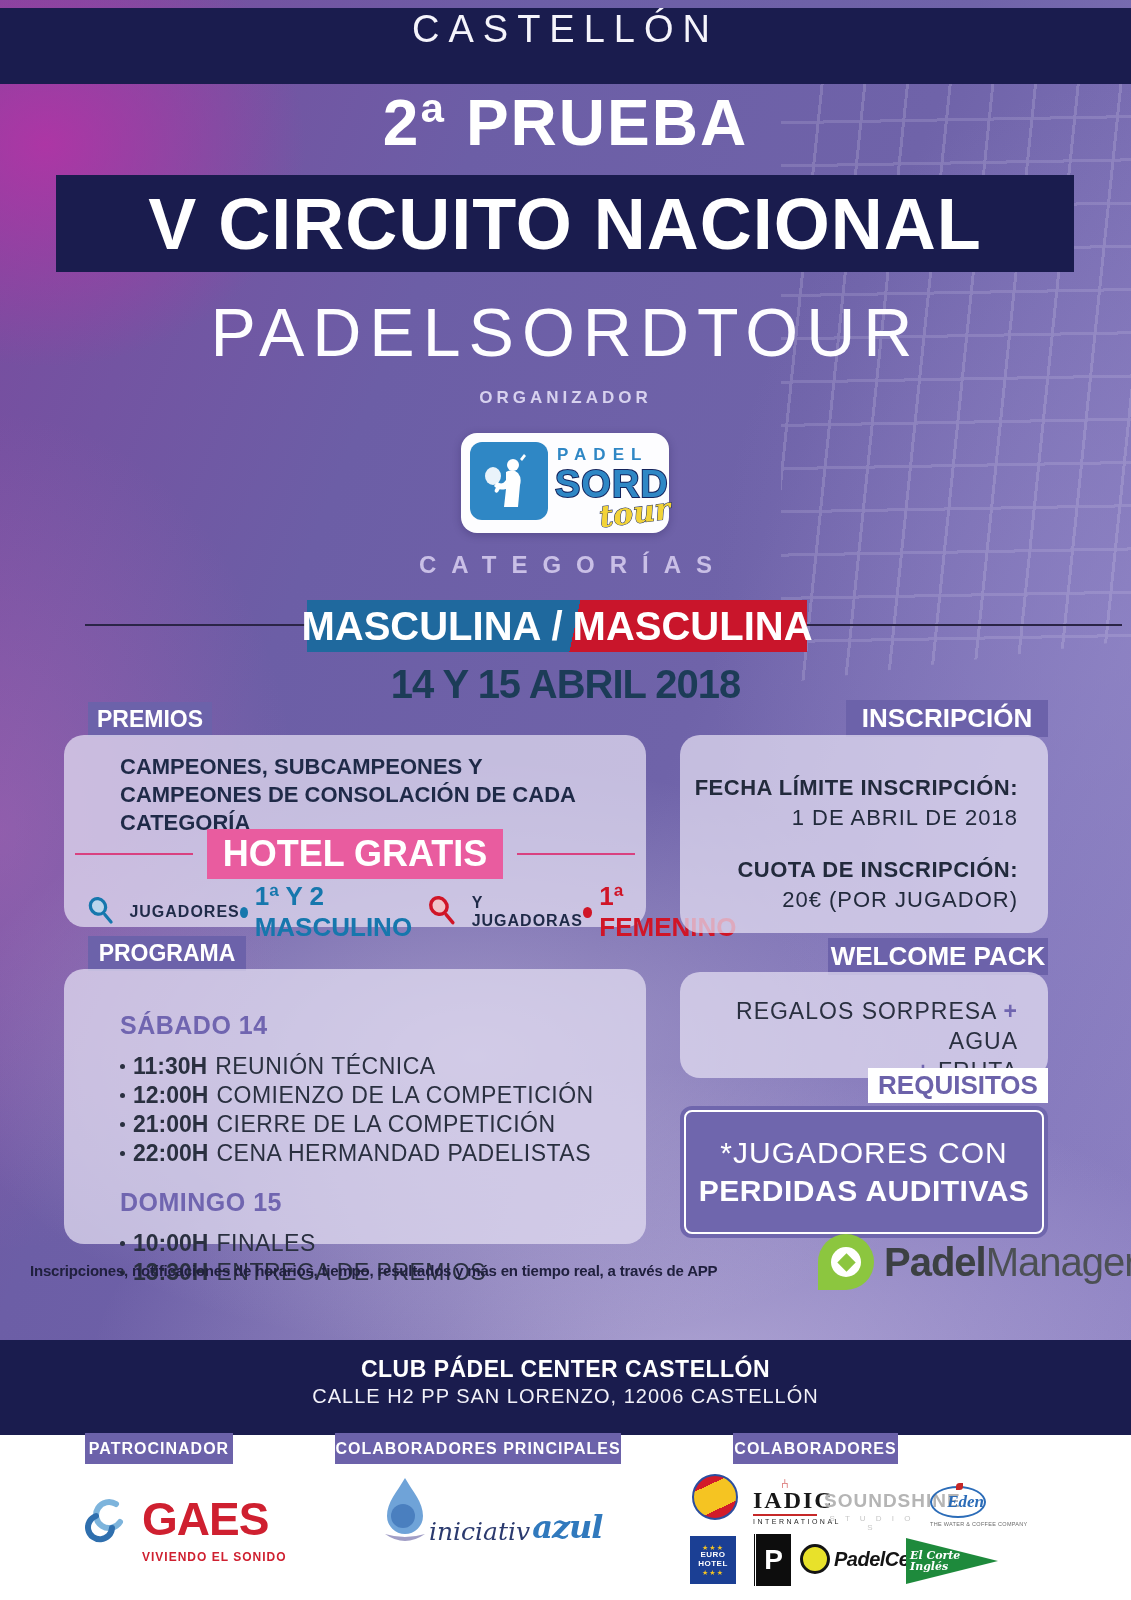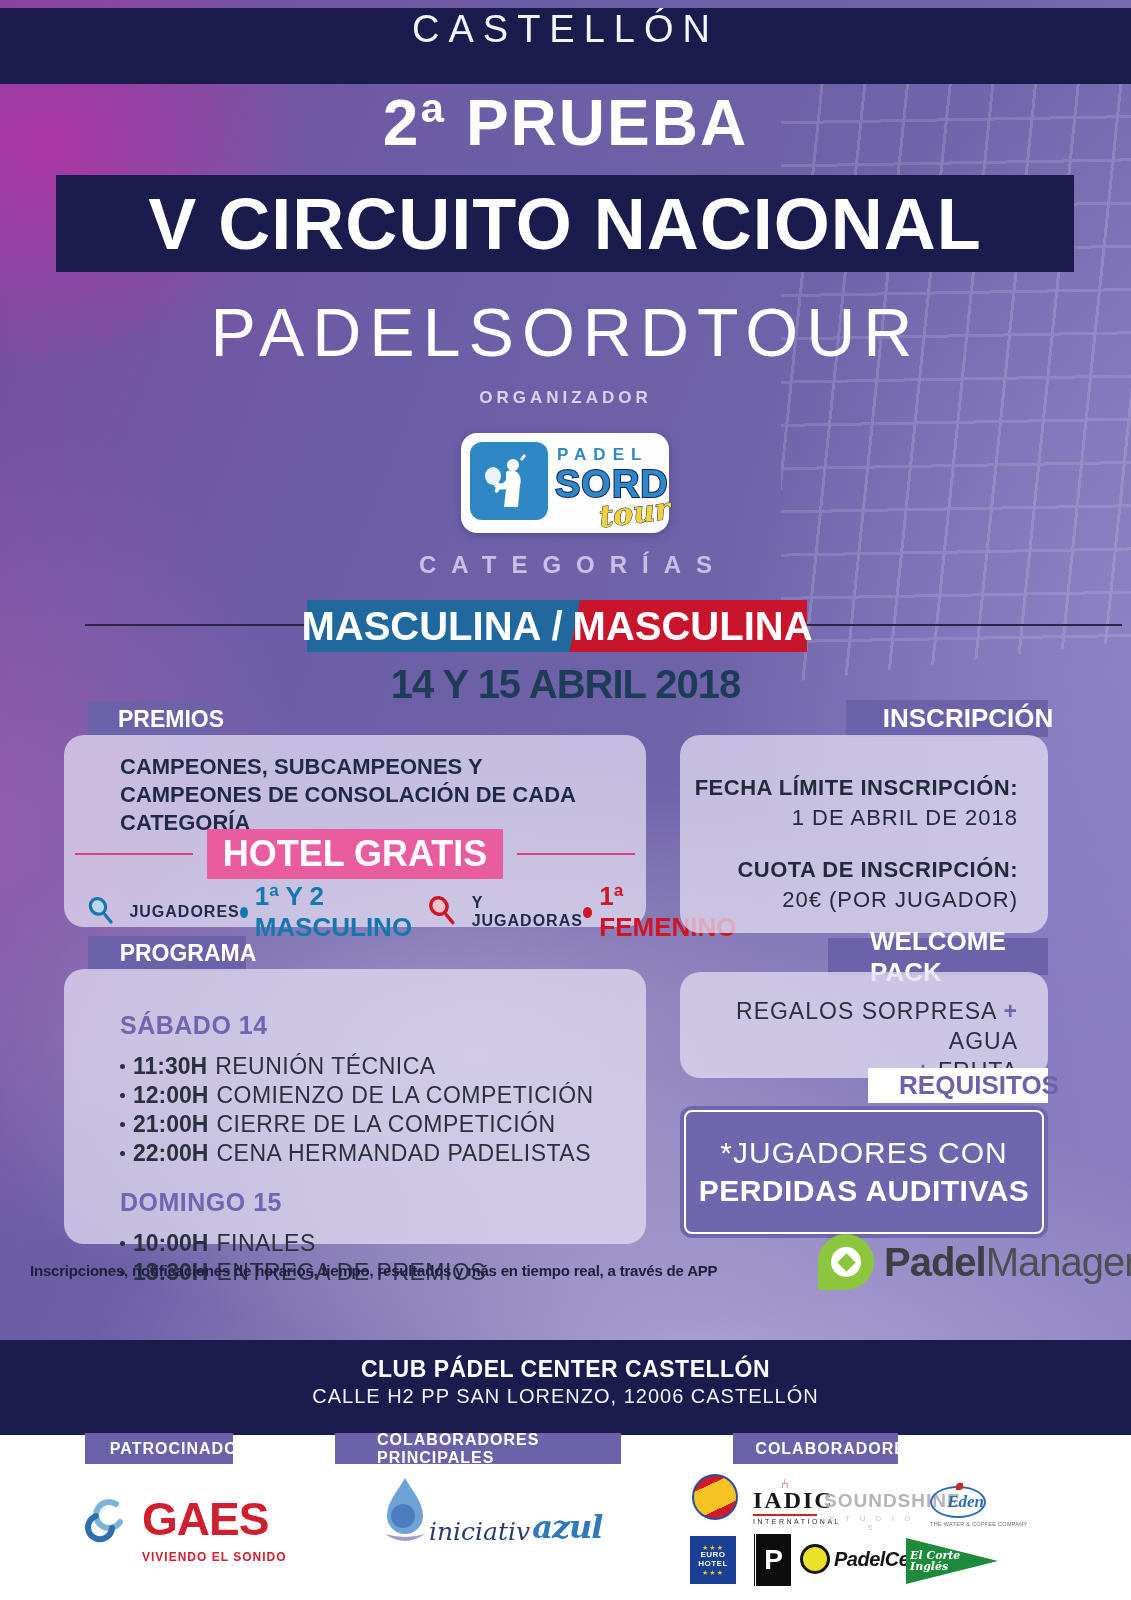--- a/index.html
+++ b/index.html
@@ -35,21 +35,21 @@
   .logo-tour{position:absolute;left:138px;top:62px;color:#f2d338;font-size:30px;font-weight:700;font-style:italic;font-family:"DejaVu Serif",serif;transform:rotate(-7deg);-webkit-text-stroke:1px #14235c;paint-order:stroke fill;}
 
   .categorias{top:551px;color:#c9bfe6;font-size:24px;font-weight:700;letter-spacing:15px;text-indent:15px;}
 
   .cat-line{top:624px;height:2px;background:#2b2547;}
   .cat-bar{top:600px;left:307px;width:500px;height:52px;display:flex;align-items:center;justify-content:center;gap:10px;
     background:linear-gradient(102deg,#1f699e 0 53.5%,#c9152b 53.5% 100%);}
   .cat-bar span{color:#fff;font-size:40px;font-weight:800;letter-spacing:0px;}
   .date-line{top:662px;color:#1c3c57;font-size:40px;font-weight:800;letter-spacing:-1px;}
 
-  .tab{position:absolute;background:#6c62aa;color:#ffffff;font-weight:700;display:flex;align-items:center;justify-content:center;padding-left:42px;}
+  .tab{position:absolute;background:#6c62aa;color:#ffffff;font-weight:700;display:flex;align-items:center;justify-content:center;}
   .tab.white{background:#ffffff;color:#6c62aa;}
   .panel{position:absolute;background:rgba(226,221,242,.74);border-radius:20px;}
 
   .premios-tab{left:88px;top:702px;width:124px;height:35px;font-size:23px;}
   .premios-panel{left:64px;top:735px;width:582px;height:192px;}
   .premios-desc{position:absolute;left:56px;top:18px;width:480px;color:#1f2a48;font-size:22px;font-weight:800;line-height:1.28;}
   .hotel-row{position:absolute;left:0;right:0;top:94px;display:flex;align-items:center;justify-content:center;gap:14px;}
   .hotel-line{width:118px;height:2px;background:#d94180;}
   .hotel-badge{background:#e95c9f;color:#fff;font-size:36px;font-weight:800;padding:4px 16px;letter-spacing:0px;}
   .groups-row{position:absolute;left:20px;right:10px;top:146px;display:flex;justify-content:space-around;}

